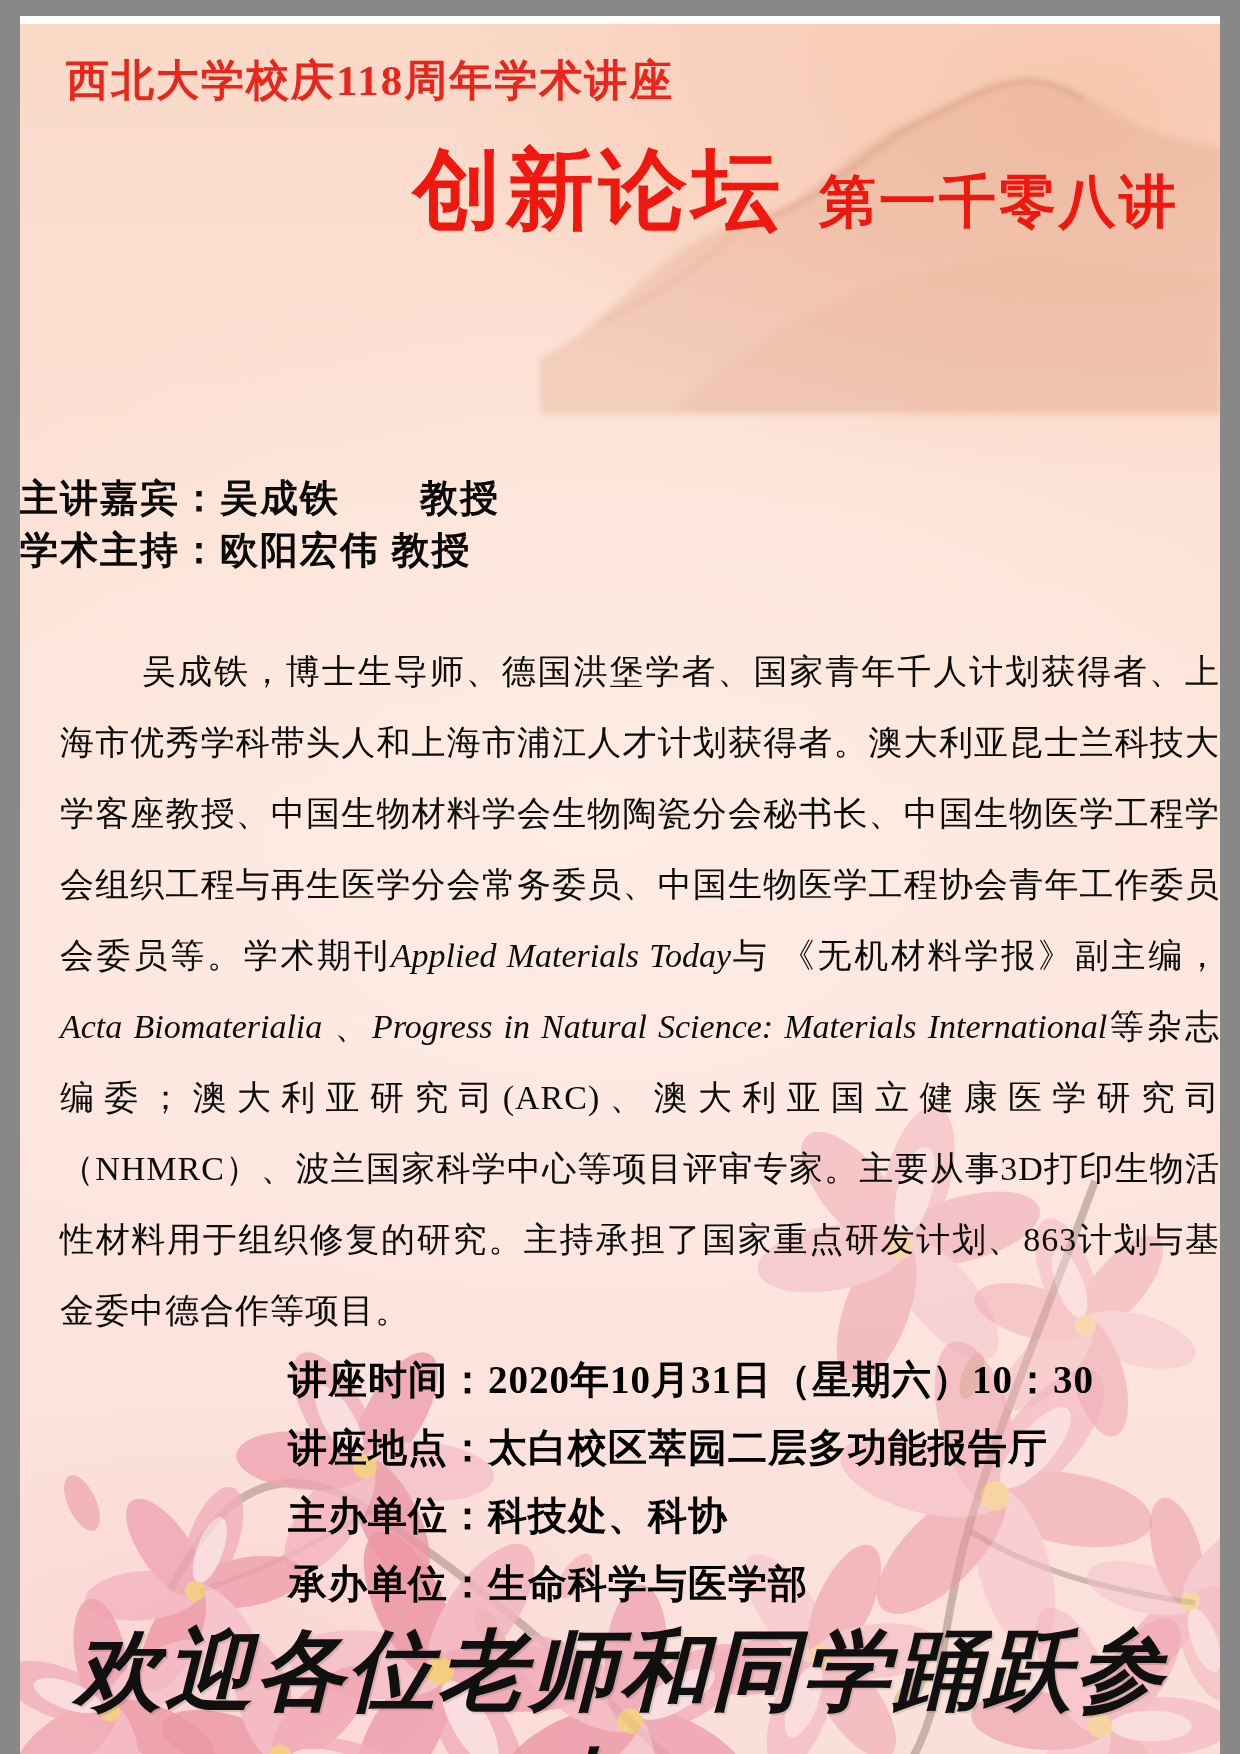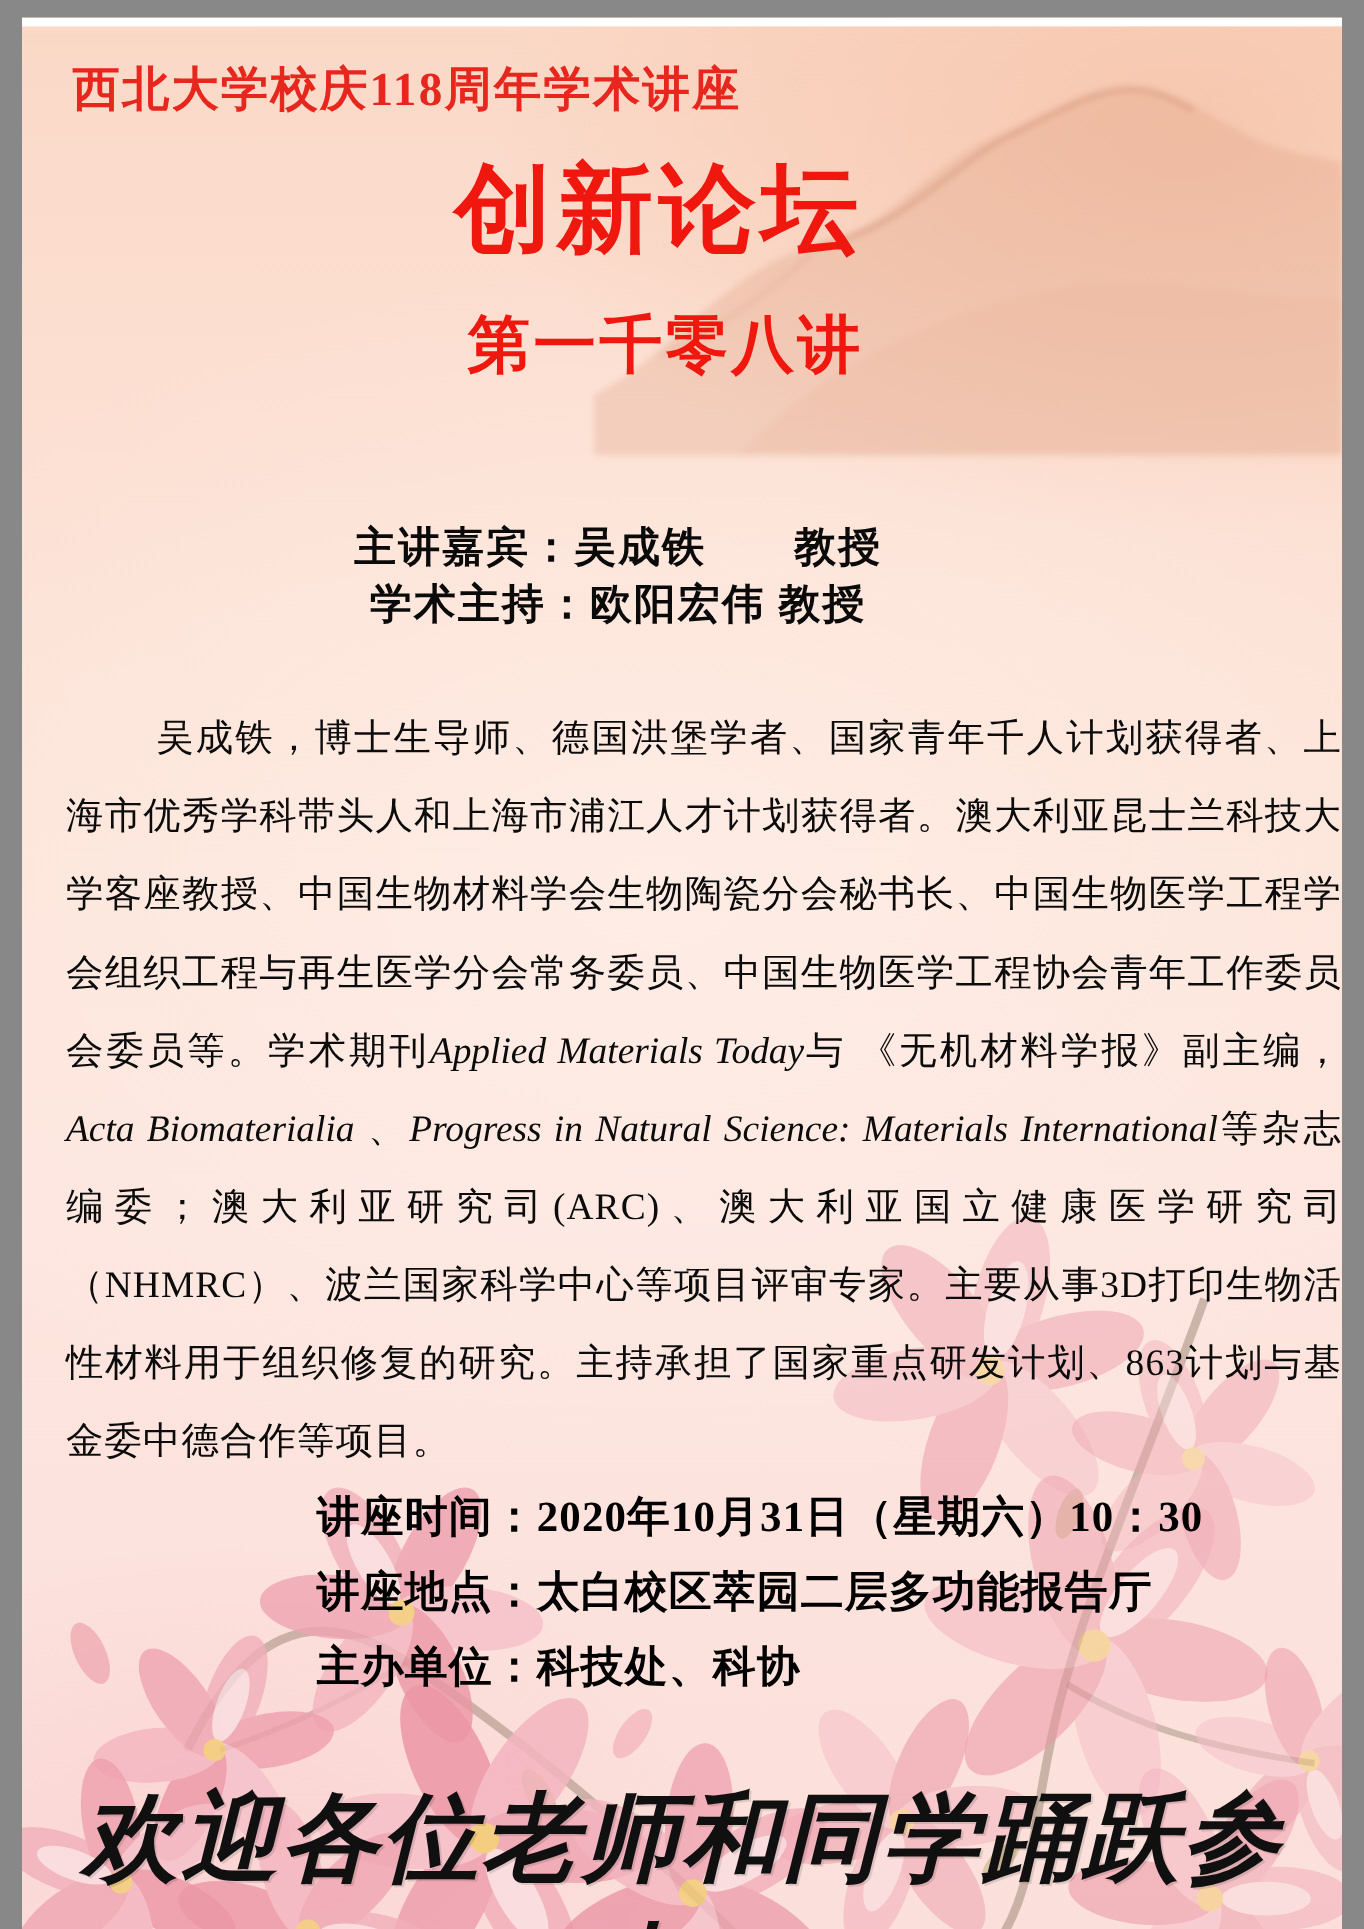--- a/index.html
+++ b/index.html
@@ -33,21 +33,21 @@
 
   .logo { position:absolute; left:90px; top:110px; width:224px; text-align:center; }
   .logo svg { display:block; margin:0 auto; }
   .logo-caption {
     margin-top:4px; font-size:31px; font-weight:600;
     letter-spacing:1px; color:#ce201b;
   }
 
   .forum-row {
     position:absolute; left:393px; top:126px;
-    display:flex; align-items:flex-end; gap:44px;flex-direction:column;
+    display:flex; align-items:flex-end; gap:34px;
   }
   .forum-title {
     font-family:"Liberation Sans","DejaVu Sans",sans-serif;
     font-size:88px; font-weight:900; letter-spacing:5px;
     line-height:1.1; color:#f0170e;
   }
   .forum-session {
     font-family:"Liberation Sans","DejaVu Sans",sans-serif;
     font-size:57px; font-weight:800; letter-spacing:3px;
     line-height:1.1; padding-bottom:6px; color:#f0170e;
@@ -55,21 +55,21 @@
 
   .lecture-title {
     position:absolute; left:0; right:90px; top:350px;
     text-align:center;
     font-size:47px; font-weight:800; letter-spacing:4px;
     color:#0a0a0a;
   }
 
   .guests {
     position:absolute; left:0; right:116px; top:456px;
-    text-align:center; color:#0a0a0a;
+    text-align:left; color:#0a0a0a;
     font-size:38px; font-weight:700; line-height:52px;
     letter-spacing:2px;
   }
 
   .bio {
     position:absolute; left:40px; top:586px; width:1160px;
     font-size:34px; line-height:71px;
     text-align:justify; text-indent:82px;
     color:#0c0c0c; letter-spacing:1px;
   }
@@ -158,18 +158,19 @@
       <div>主讲嘉宾：吴成铁　　教授</div>
       <div>学术主持：欧阳宏伟 教授</div>
     </div>
 
     <p class="bio"><span>吴成铁，博士生导师、德国洪堡学者、国家青年千人计划获得者、上海市优秀学科带头人和上海市浦江人才计划获得者。澳大利亚昆士兰科技大学客座教授、中国生物材料学会生物陶瓷分会秘书长、中国生物医学工程学会组织工程与再生医学分会常务委员、中国生物医学工程协会青年工作委员会委员等。学术期刊</span><i>Applied Materials Today</i><span>与 《无机材料学报》副主编，</span><i>Acta Biomaterialia</i><span> 、</span><i>Progress in Natural Science: Materials International</i><span>等杂志编委；澳大利亚研究司(ARC)、澳大利亚国立健康医学研究司（NHMRC）、波兰国家科学中心等项目评审专家。主要从事3D打印生物活性材料用于组织修复的研究。主持承担了国家重点研发计划、863计划与基金委中德合作等项目。</span></p>
 
     <div class="details">
       <div><span>讲座时间：</span><span>2020年10月31日（星期六）10：30</span></div>
       <div><span>讲座地点：</span><span>太白校区萃园二层多功能报告厅</span></div>
       <div><span>主办单位：</span><span>科技处、科协</span></div>
+      <div><span>承办单位：</span><span>生命科学与医学部</span></div>
     </div>
 
     <div class="welcome">欢迎各位老师和同学踊跃参加!</div>
 
   </div>
 </div>
 
 </body></html>

